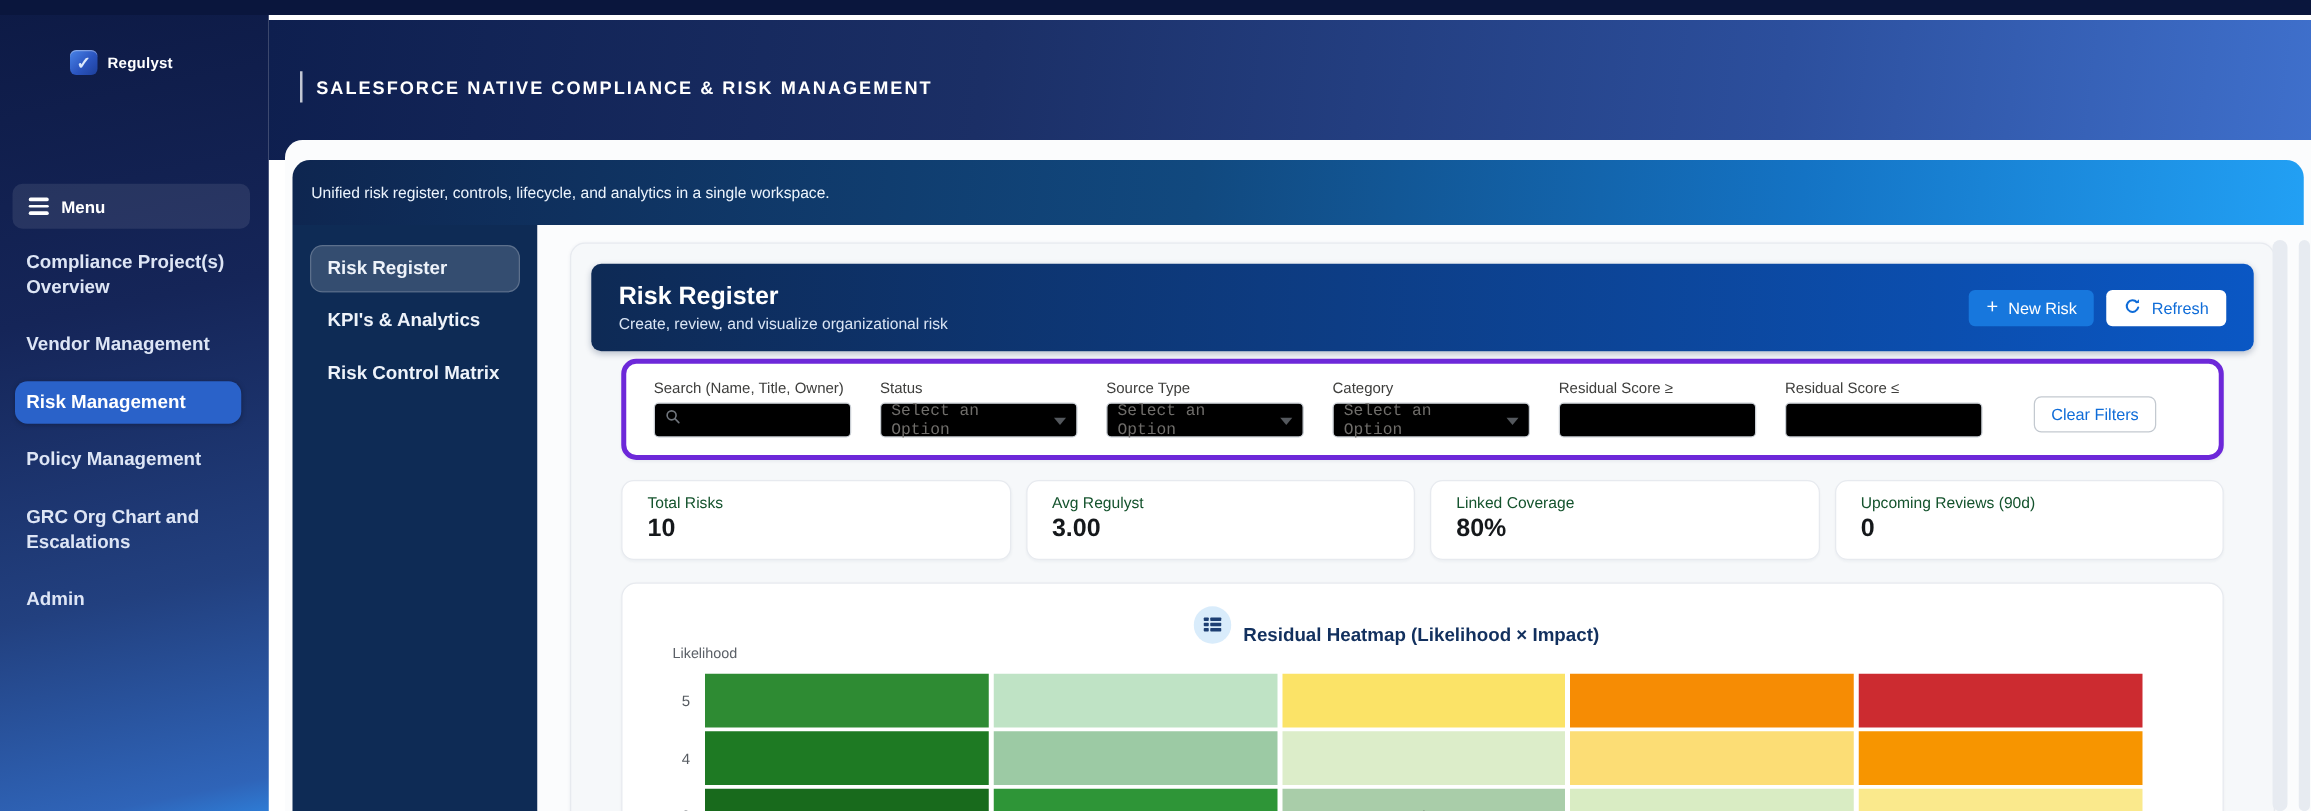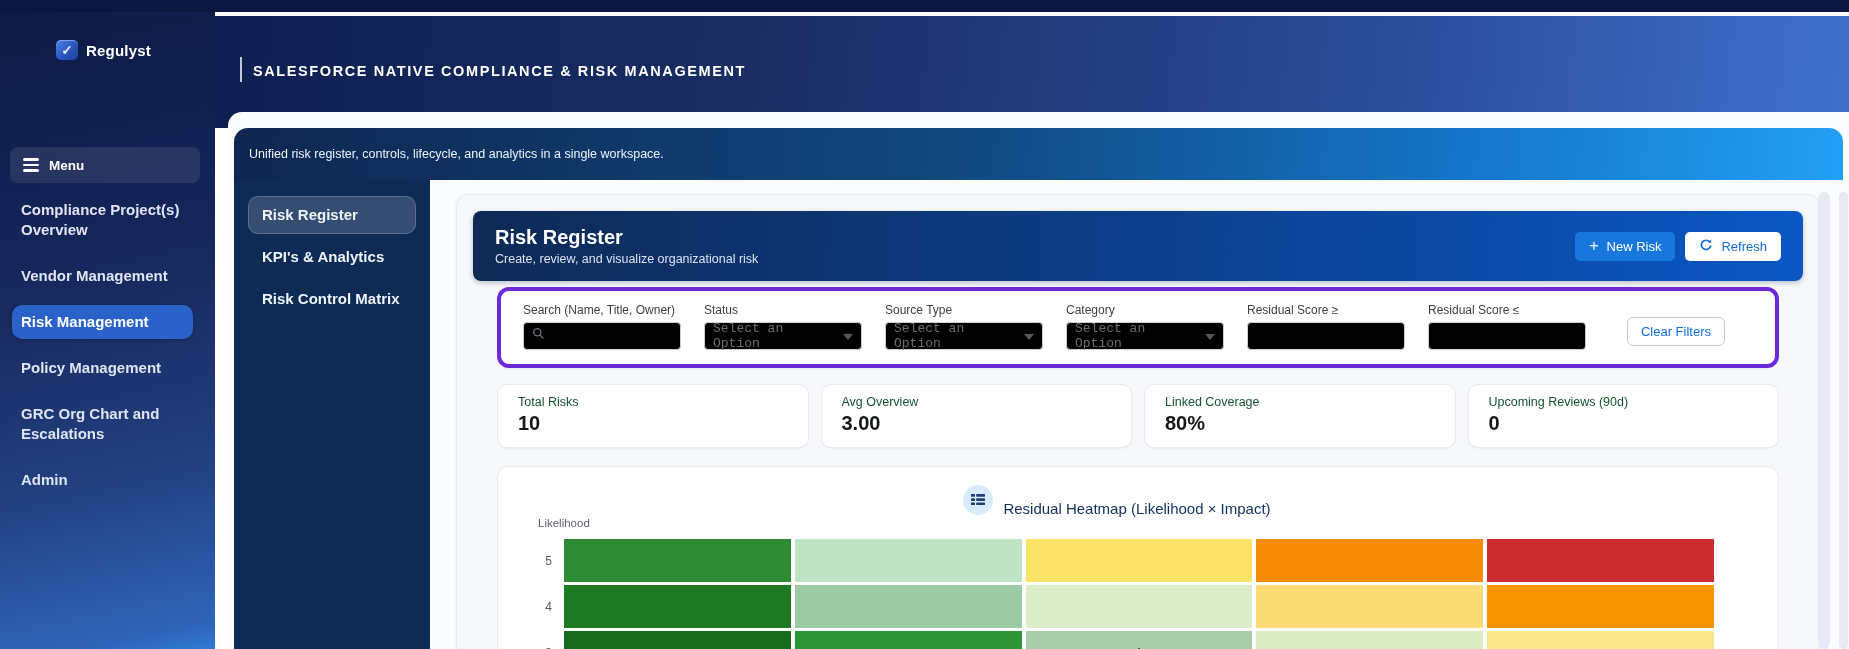--- a/index.html
+++ b/index.html
@@ -19,21 +19,21 @@
     background:linear-gradient(168deg,#0d1a45 0%, #152558 38%, #22407f 72%, #2f64b8 96%, #2e7bd4 100%);
   }
   .logo-row { position:absolute; left:56px; top:40px; display:flex; align-items:center; gap:8px; }
   .logo-icon {
     width:22px; height:20px; border-radius:5px;
     background:linear-gradient(135deg,#4a85e8 0%, #2b55c0 55%, #1d3f9a 100%);
     display:flex; align-items:center; justify-content:center;
     color:#dce9fc; font-size:14px; font-weight:bold; line-height:1;
     box-shadow:inset 0 1px 0 rgba(255,255,255,.35);
   }
-  .logo-name { color:#ffffff; font-size:15px; font-weight:bold; letter-spacing:.2px; }
+  .logo-name { color:#ffffff; font-size:12px; font-weight:bold; letter-spacing:.2px; }
 
   .menu-pill {
     position:absolute; left:10px; right:15px; top:147px; height:36px;
     background:rgba(255,255,255,.09); border-radius:8px;
     display:flex; align-items:center; gap:10px; padding:0 13px; cursor:pointer;
   }
   .hamburger { display:flex; flex-direction:column; gap:3px; }
   .hamburger span { display:block; width:16px; height:2.4px; background:#ffffff; border-radius:2px; }
   .menu-label { color:#ffffff; font-size:13.5px; font-weight:bold; }
 
@@ -132,21 +132,21 @@
   .stat-value { font-size:20px; font-weight:bold; color:#15181b; margin-top:3px; }
 
   
   .heatmap-card {
     margin-top:18px; background:#ffffff; border:1px solid #e7eaef; border-radius:12px;
     box-shadow:0 1px 2px rgba(20,40,80,.04);
     padding:18px 64px 20px 22px; height:260px;
   }
   .hm-title-row { display:flex; align-items:center; justify-content:center; gap:10px; height:30px; }
   .hm-icon-circle { width:30px; height:30px; border-radius:50%; background:#d9ecfb; display:flex; align-items:center; justify-content:center; }
-  .hm-title { font-size:15px; font-weight:normal; color:#12305e;margin-top:16px; }
+  .hm-title { font-size:15px; font-weight:bold; color:#12305e;margin-top:16px; }
   .hm-axis-label { font-size:11.5px; color:#5b6067; margin:2px 0 10px 18px; }
   .hm-row { display:flex; align-items:stretch; height:43px; margin-bottom:3px; }
   .hm-tick { width:44px; display:flex; align-items:center; justify-content:flex-end; padding-right:12px; font-size:12px; color:#565b61; }
   .hm-cells { flex:1; display:flex; gap:4px; }
   .hm-cell { flex:1; display:flex; align-items:center; justify-content:center; font-size:12px; color:#3a3a3a; cursor:pointer; }
 
   
   .scrollbar-inner { position:absolute; right:19px; top:12px; bottom:0; width:12px; background:#e7ebf1; border-radius:6px; }
   .scrollbar-outer { position:absolute; right:1px; top:12px; bottom:0; width:9px; background:#e7ebf1; border-radius:5px; }
 </style>
@@ -275,21 +275,21 @@
             </div>
             <button class="btn-clear">Clear Filters</button>
           </div>
 
           <div class="stats-row">
             <div class="stat-card">
               <div class="stat-label">Total Risks</div>
               <div class="stat-value">10</div>
             </div>
             <div class="stat-card">
-              <div class="stat-label">Avg Overview</div>
+              <div class="stat-label">Avg Regulyst</div>
               <div class="stat-value">3.00</div>
             </div>
             <div class="stat-card">
               <div class="stat-label">Linked Coverage</div>
               <div class="stat-value">80%</div>
             </div>
             <div class="stat-card">
               <div class="stat-label">Upcoming Reviews (90d)</div>
               <div class="stat-value">0</div>
             </div>

